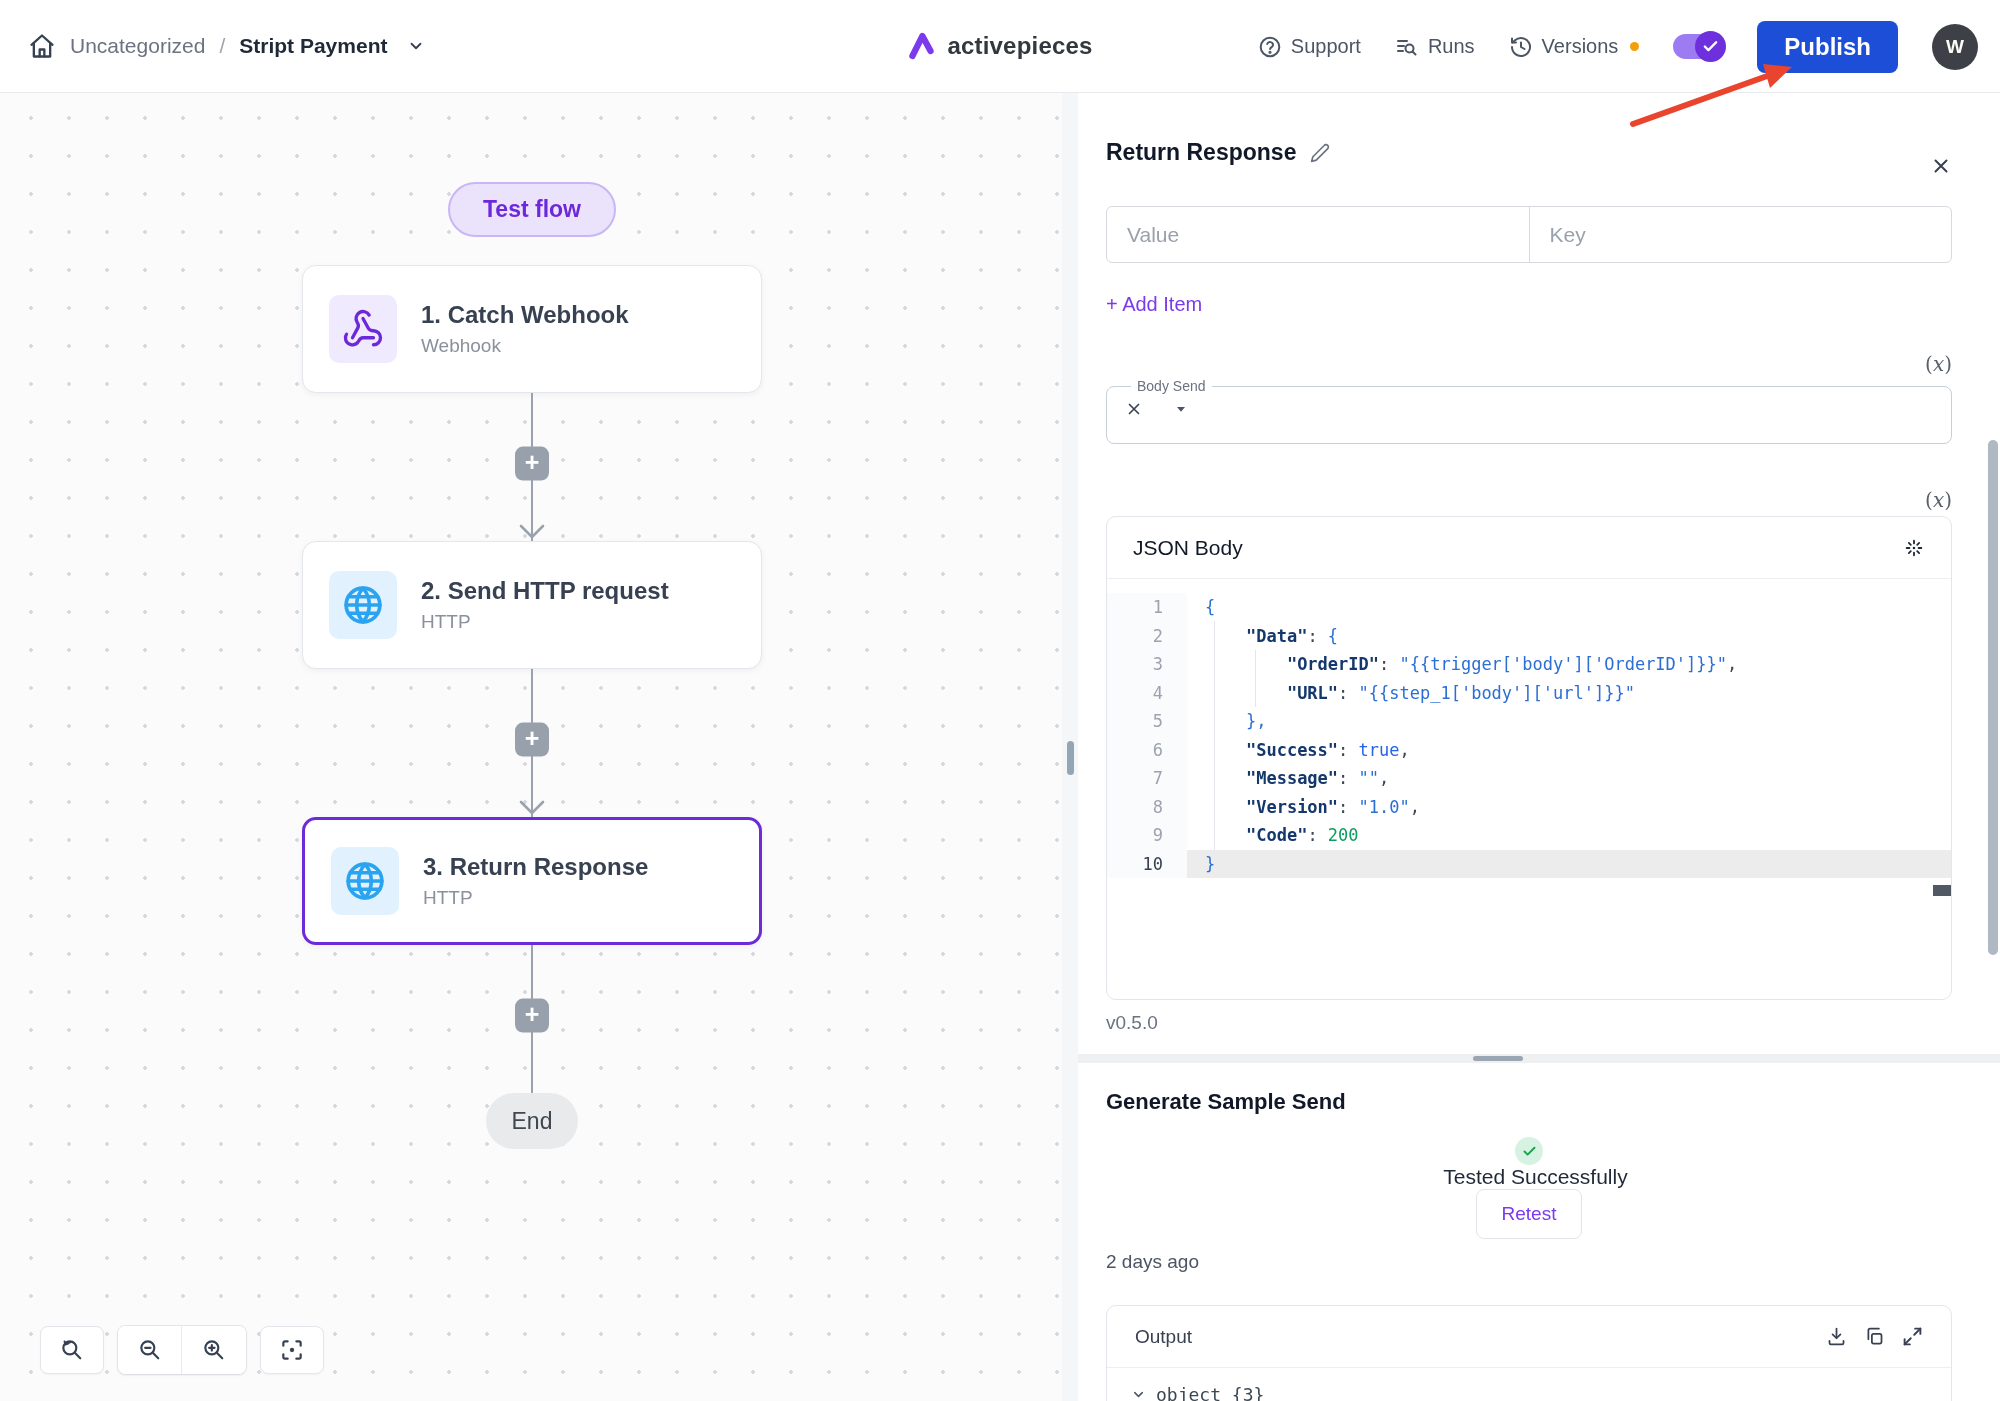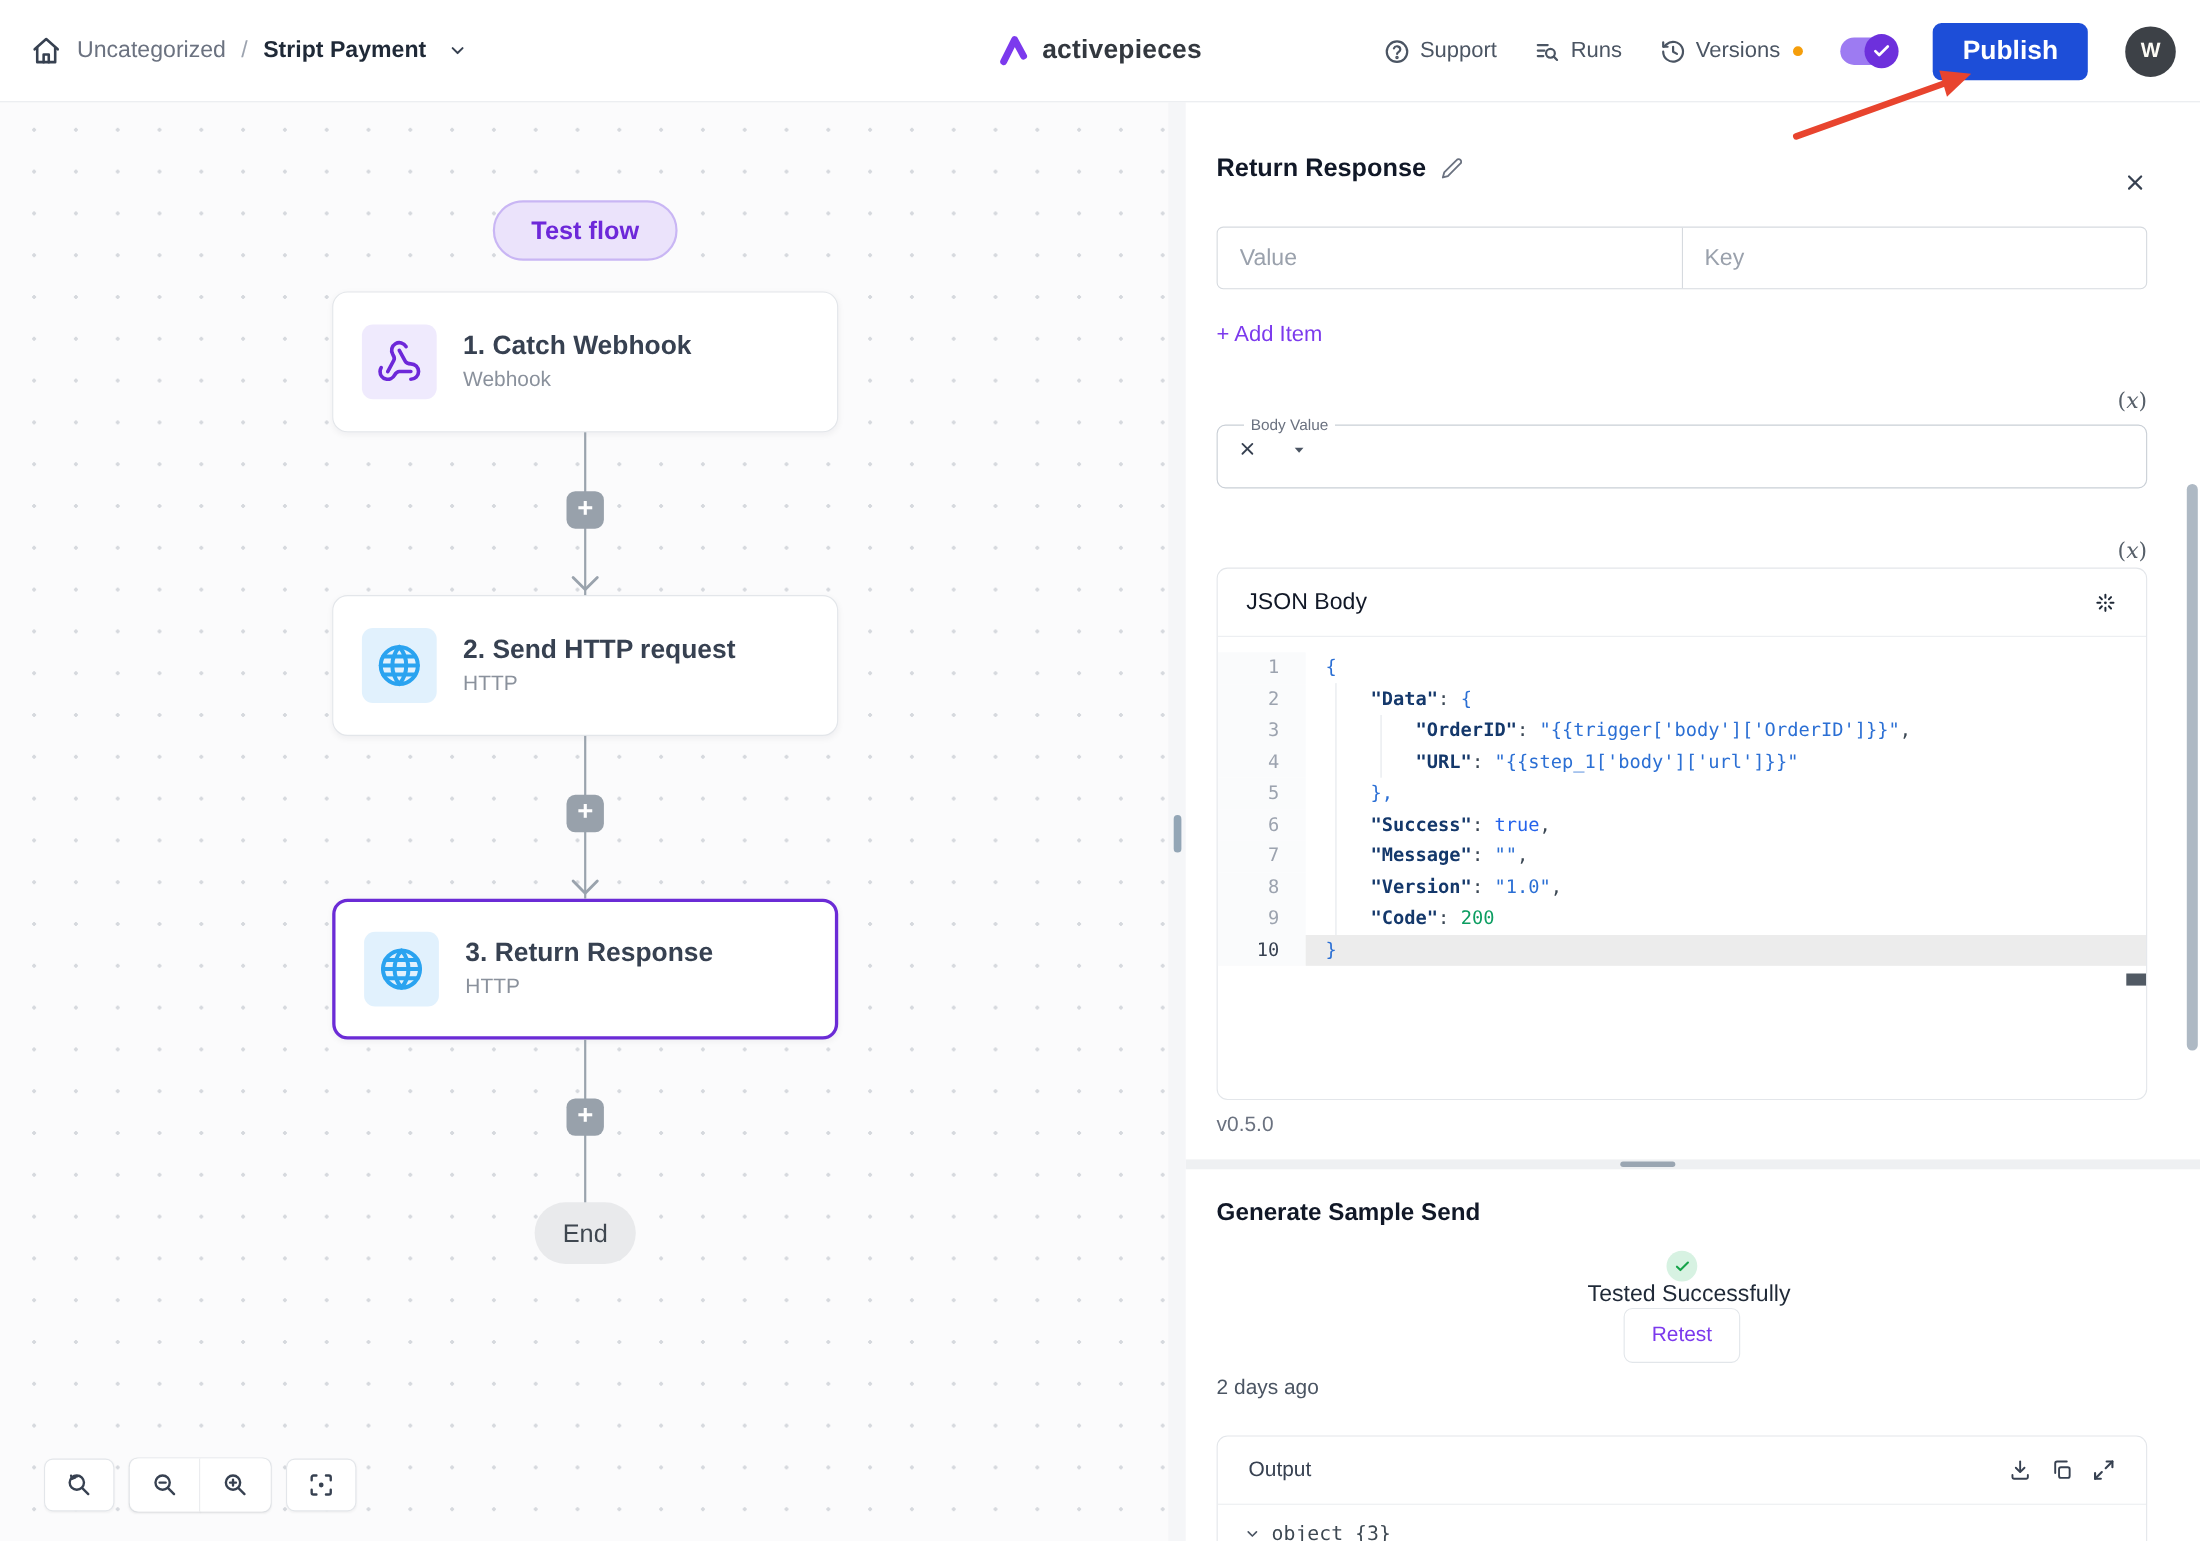--- a/index.html
+++ b/index.html
@@ -342,21 +342,21 @@
       </div>
     </div>
 
     <span class="add-item">+ Add Item</span>
 
     <div class="fx-row first">
       <span class="fx">(<span class="it">x</span>)</span>
     </div>
 
     <fieldset class="bodytype">
-      <legend>Body Value</legend>
+      <legend>Body Send</legend>
       <div class="bodytype-row">
         <span class="bt-clear">
           <svg width="18" height="18" viewBox="0 0 24 24" fill="none" stroke="#374151" stroke-width="2.2" stroke-linecap="round">
               <path d="M6 6l12 12M18 6 6 18"></path>
             </svg>
         </span>
         <span class="bt-caret">
           <svg width="16" height="16" viewBox="0 0 24 24" fill="#4b5563">
               <path d="M6 9h12l-6 7z"></path>
             </svg>

